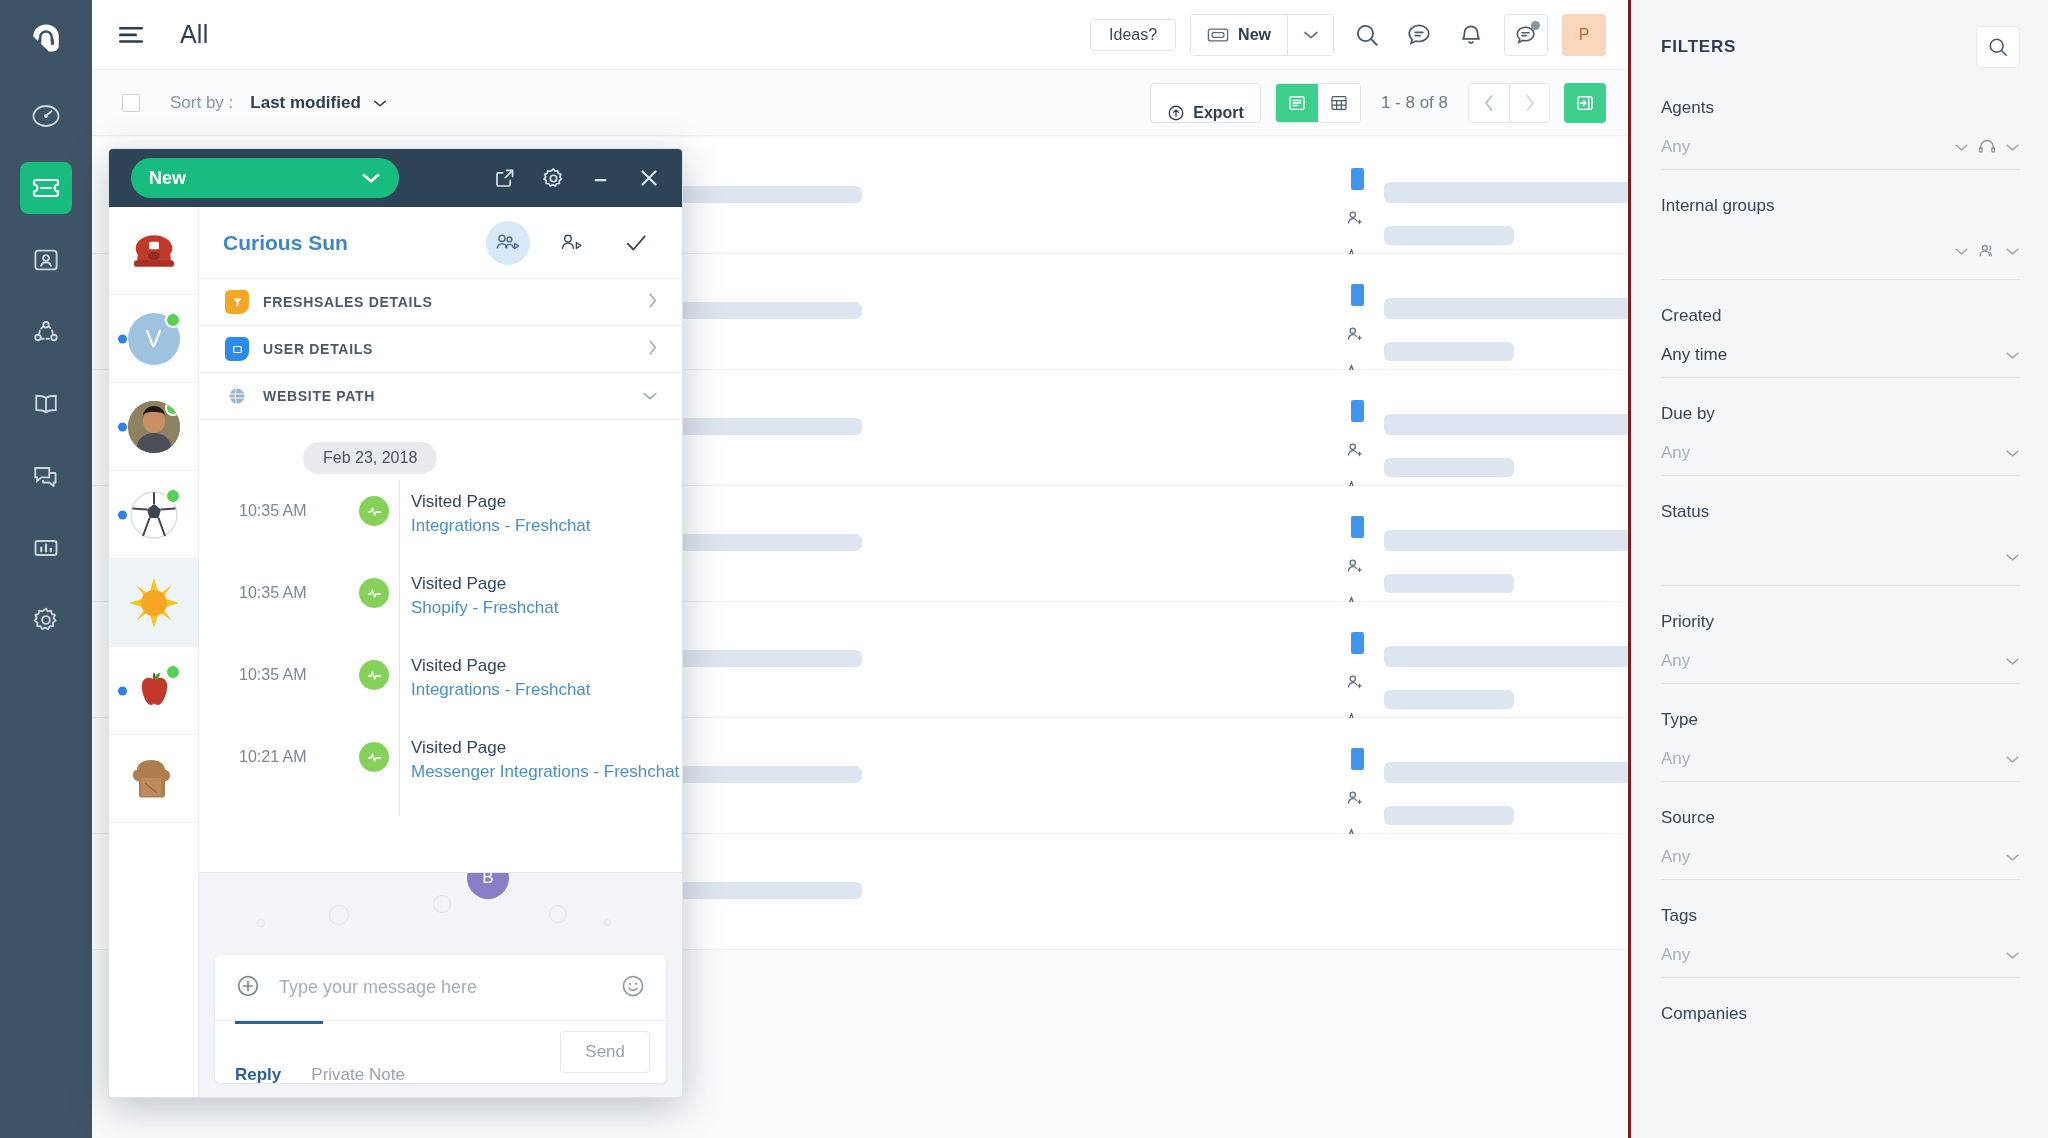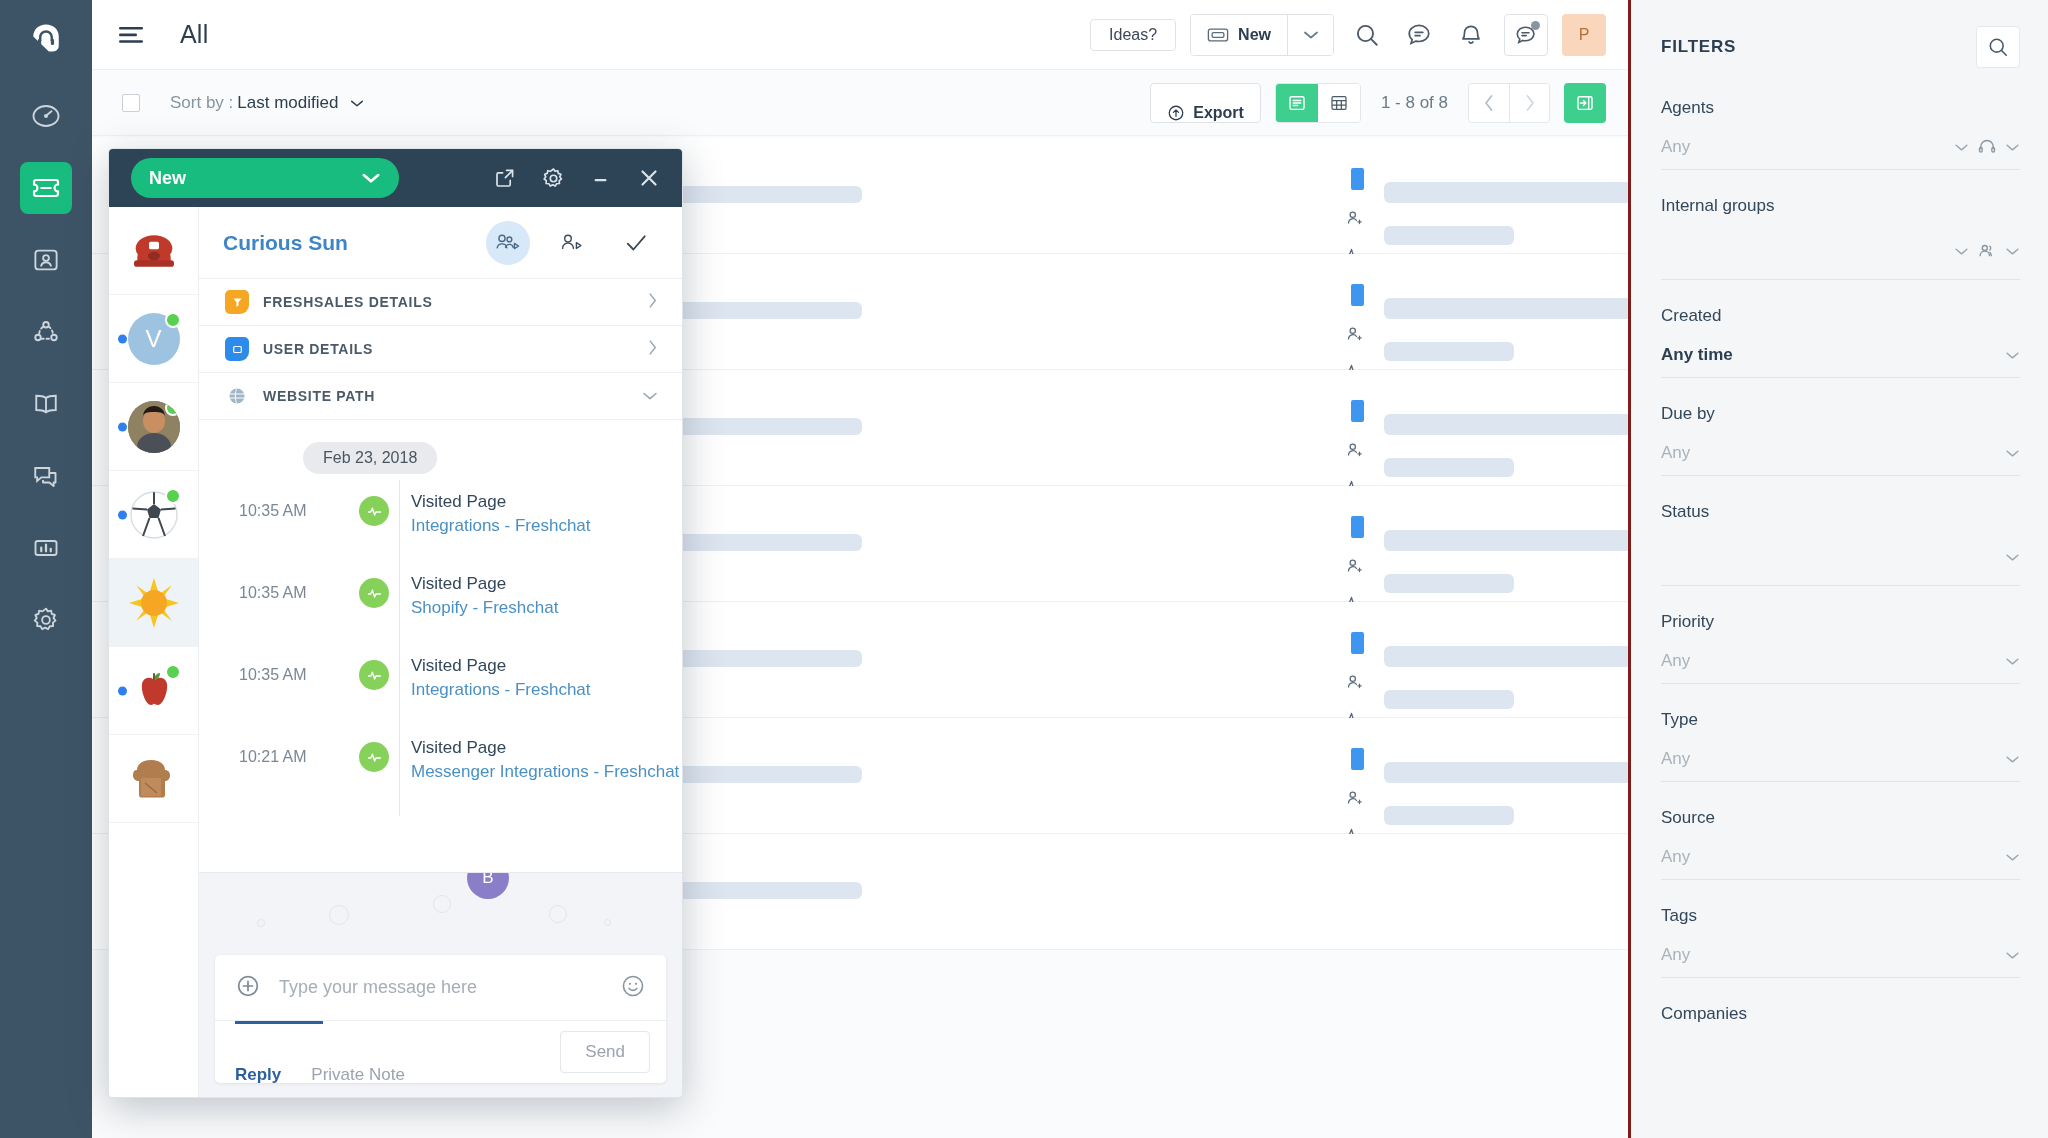--- a/index.html
+++ b/index.html
@@ -56,21 +56,21 @@
     display:flex; align-items:center; justify-content:center; font-size:16px; cursor:pointer;}
   .dot-badge { position:absolute; top:6px; right:7px; width:9px; height:9px; border-radius:50%; background:#8795a1;}
 
   
   .sortbar {
     height: 66px; background:#fafbfc; display:flex; align-items:center;
     padding: 0 22px 0 30px; border-bottom:1px solid #eef0f2; flex:0 0 66px;
   }
   .chk { width:18px; height:18px; border:1.5px solid #c9d0d8; border-radius:2px; background:#fff; cursor:pointer;}
   .sortby { margin-left:30px; color:#8795a1; font-size:17px; }
-  .sortval { color:#2c3e50; font-size:17px; font-weight:400; margin-left:4px; cursor:pointer;}
+  .sortval { color:#2c3e50; font-size:17px; font-weight:700; margin-left:17px; cursor:pointer;}
   .sortbar-right { margin-left:auto; display:flex; align-items:center; gap:14px;}
   .export-btn { height:40px; border:1px solid #dfe3e8; border-radius:4px; background:#fff;
     display:flex; align-items:flex-end; gap:8px; padding:0 16px; font-size:16px; color:#2c3e50; font-weight:600; cursor:pointer;}
   .view-toggle { display:flex; height:40px; border-radius:4px; overflow:hidden; border:1px solid #e3e7ea;}
   .vt { width:42px; display:flex; align-items:center; justify-content:center; cursor:pointer; background:#fff;}
   .vt.active { background:#3ecf8e; }
   .pager-count { font-size:17px; color:#6b7a87; margin:0 6px;}
   .pager { display:flex; height:40px; border:1px solid #e3e7ea; border-radius:4px; overflow:hidden;}
   .pg { width:40px; display:flex; align-items:center; justify-content:center; background:#fff; cursor:pointer;}
   .pg + .pg { border-left:1px solid #e3e7ea;}
@@ -93,21 +93,21 @@
     border-left:3px solid #7f1d1d; padding: 26px 28px 0 30px; overflow:hidden;
   }
   .filters-head { display:flex; align-items:center; margin-bottom:30px;}
   .filters-title { font-size:17px; letter-spacing:.8px; color:#2c3e50; font-weight:600;}
   .filters-search { margin-left:auto; width:44px; height:42px; background:#fff; border:1px solid #e6e9eb;
     border-radius:4px; display:flex; align-items:center; justify-content:center; cursor:pointer;}
   .fgroup { margin-bottom:26px; }
   .flabel { font-size:17px; color:#33475b; margin-bottom:18px;}
   .fcontrol { display:flex; align-items:center; border-bottom:1px solid #e0e4e7; padding-bottom:11px; min-height:34px; cursor:pointer;}
   .fvalue { font-size:17px; color:#a9b3bd;}
-  .fvalue.strong { color:#2c3e50; font-weight:700;}
+  .fvalue.strong { color:#2c3e50; font-weight:400;}
   .fgrow { flex:1 1 auto;}
   .fic { display:flex; align-items:center; gap:8px; margin-left:10px;}
 
   
   .chat-widget {
     position:absolute; left:108px; top:148px; width:575px; height:950px;
     background:#fff; border-radius:5px;
     box-shadow: 0 10px 40px rgba(35,50,70,.28);
     display:flex; flex-direction:column; overflow:hidden;
     border:1px solid #dfe4e8;

